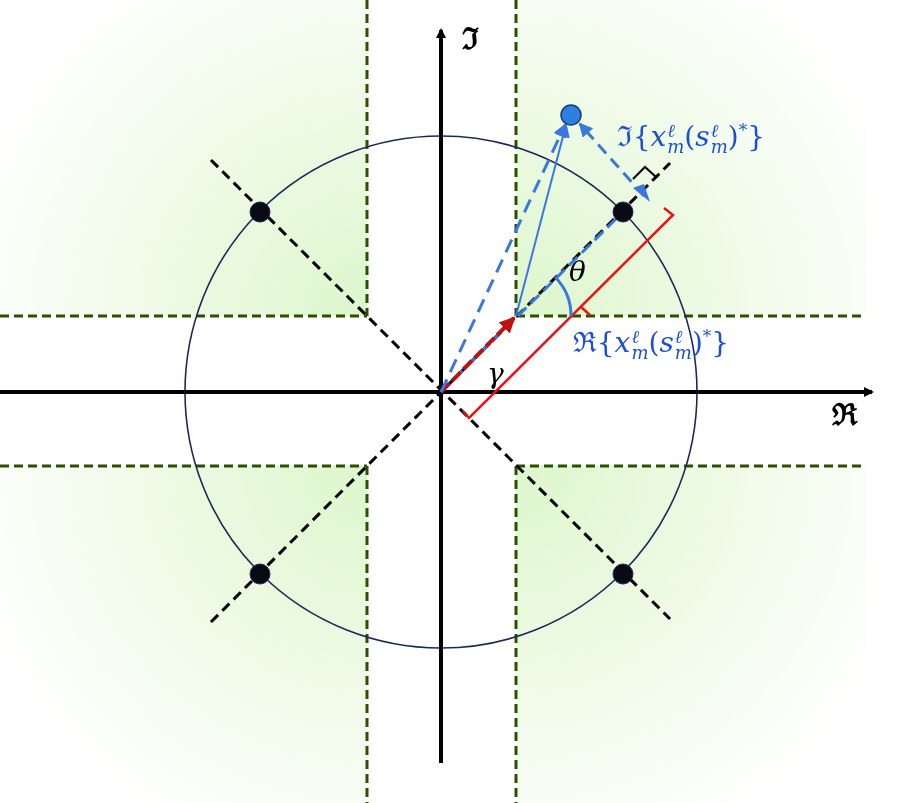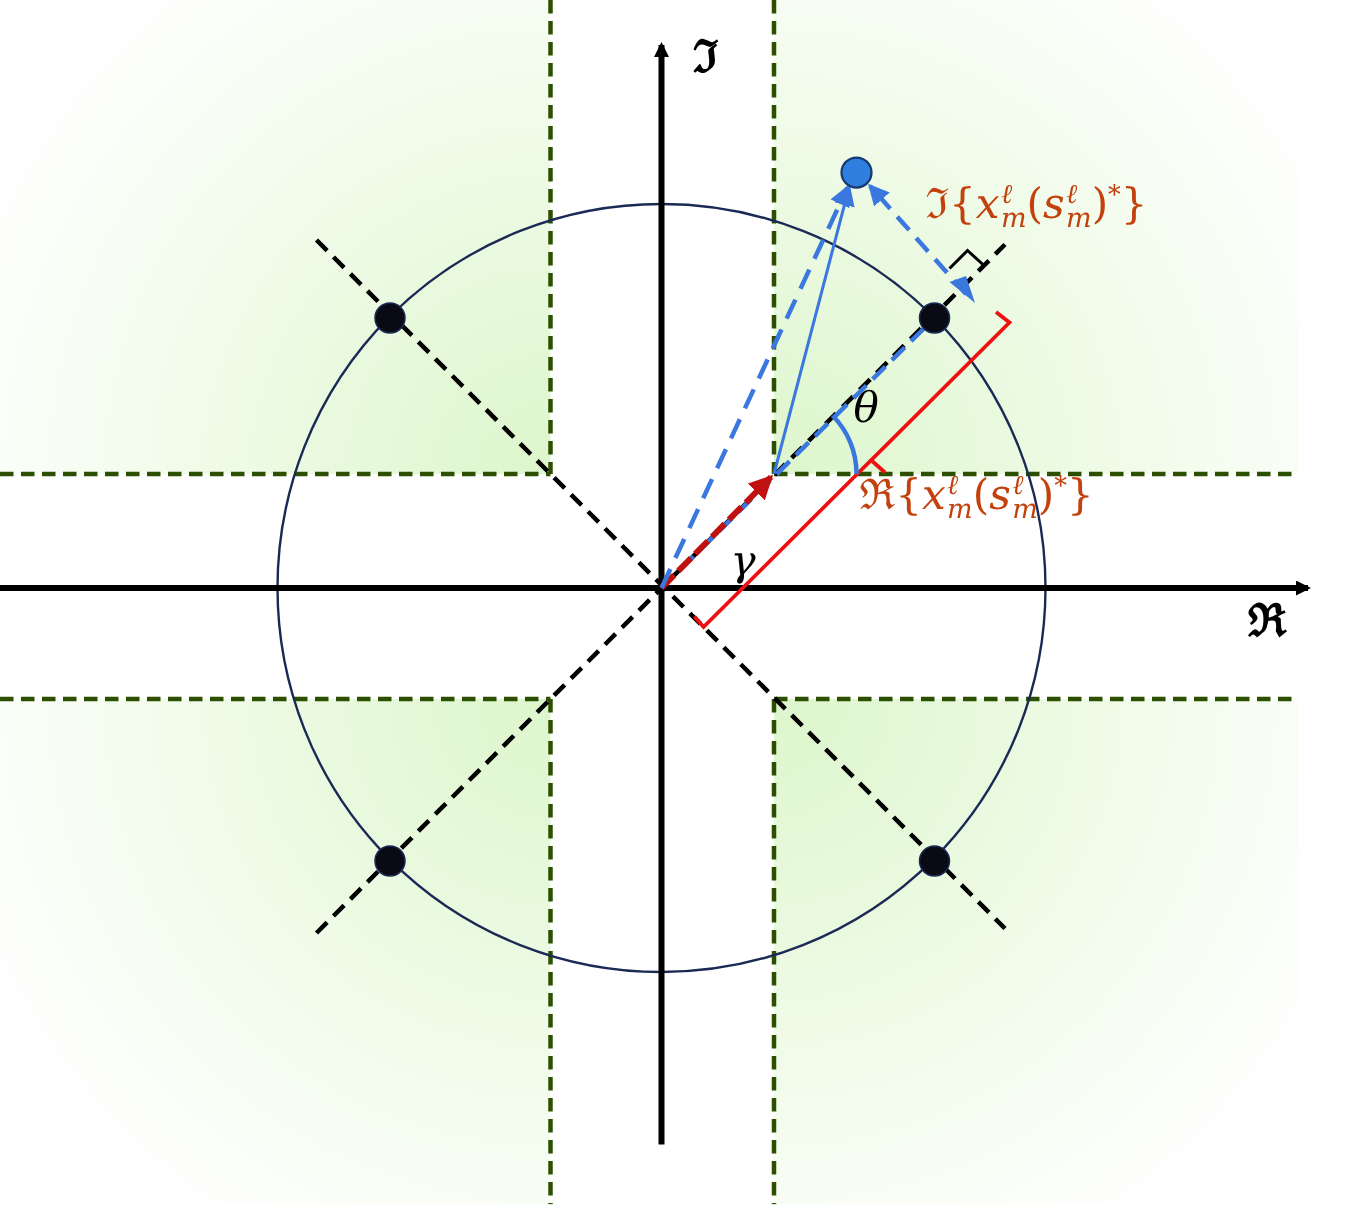--- a/index.html
+++ b/index.html
@@ -1,21 +1,21 @@
 <!DOCTYPE html>
 <html><head>
 <meta charset="utf-8">
 <style>
   html, body { margin: 0; padding: 0; background: #ffffff; }
   #canvas { position: relative; width: 897px; height: 803px; overflow: hidden; background: #ffffff; }
   svg { position: absolute; left: 0; top: 0; }
   .lbl { position: absolute; white-space: nowrap; line-height: 1; }
   .axis-lbl { font-family: "DejaVu Serif", serif; font-size: 30px; color: #000; font-weight: bold; }
   .greek { font-family: "DejaVu Serif", serif; font-style: italic; font-size: 28px; color: #000; }
-  .red-lbl { font-family: "DejaVu Serif", serif; font-style: italic; font-size: 28px; color: #c2410c; }
+  .red-lbl { font-family: "DejaVu Serif", serif; font-style: italic; font-size: 28px; color: #1d4ed8; }
   .red-lbl sup, .red-lbl sub { font-size: 17px; }
   .red-lbl .frak { font-style: normal; }
   .stack { display: inline-block; vertical-align: middle; line-height: 0.9; text-align: left; margin-left: 1px; }
   .stack span { display: block; font-size: 18px; }
 </style>
 </head>
 <body>
 
 <div id="canvas">
   <svg width="897" height="803" viewBox="0 0 897 803">
@@ -109,16 +109,16 @@
   <div class="lbl axis-lbl" style="left:462px; top:24px;">ℑ</div>
   <div class="lbl axis-lbl" style="left:832px; top:400px;">ℜ</div>
 
   <div class="lbl greek" style="left:487px; top:360px;">γ</div>
   <div class="lbl greek" style="left:569px; top:258px;">θ</div>
 
   <div class="lbl red-lbl" style="left:617px; top:122px;">
     <span class="frak">ℑ</span><span class="frak">{</span><span>x</span><span class="stack"><span>ℓ</span><span>m</span></span><span class="frak">(</span><span>s</span><span class="stack"><span>ℓ</span><span>m</span></span><span class="frak">)</span><sup>*</sup><span class="frak">}</span>
   </div>
 
-  <div class="lbl red-lbl" style="left:573px; top:316px;">
+  <div class="lbl red-lbl" style="left:573px; top:328px;">
     <span class="frak">ℜ</span><span class="frak">{</span><span>x</span><span class="stack"><span>ℓ</span><span>m</span></span><span class="frak">(</span><span>s</span><span class="stack"><span>ℓ</span><span>m</span></span><span class="frak">)</span><sup>*</sup><span class="frak">}</span>
   </div>
 </div>
 
 </body></html>

